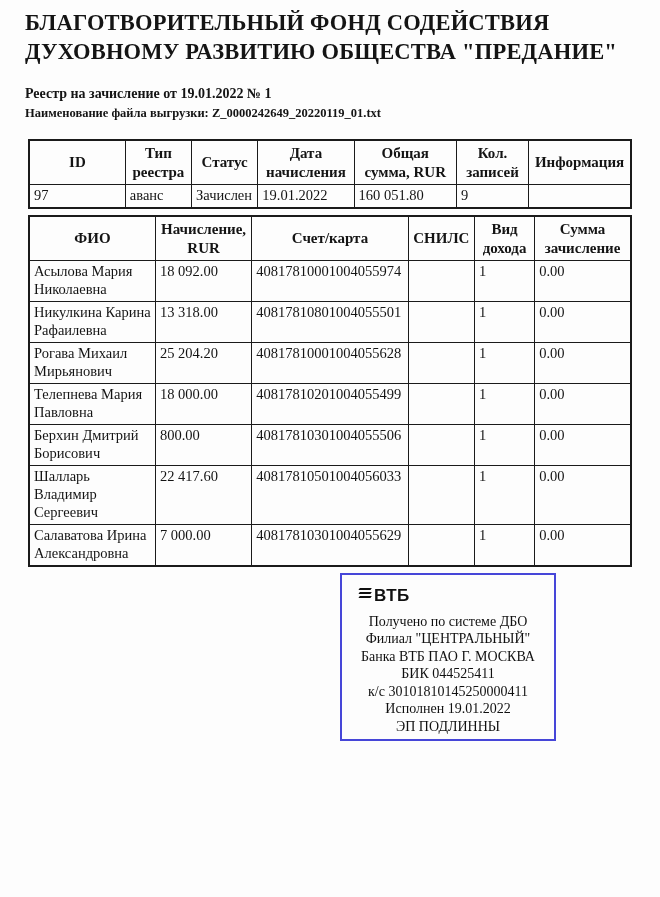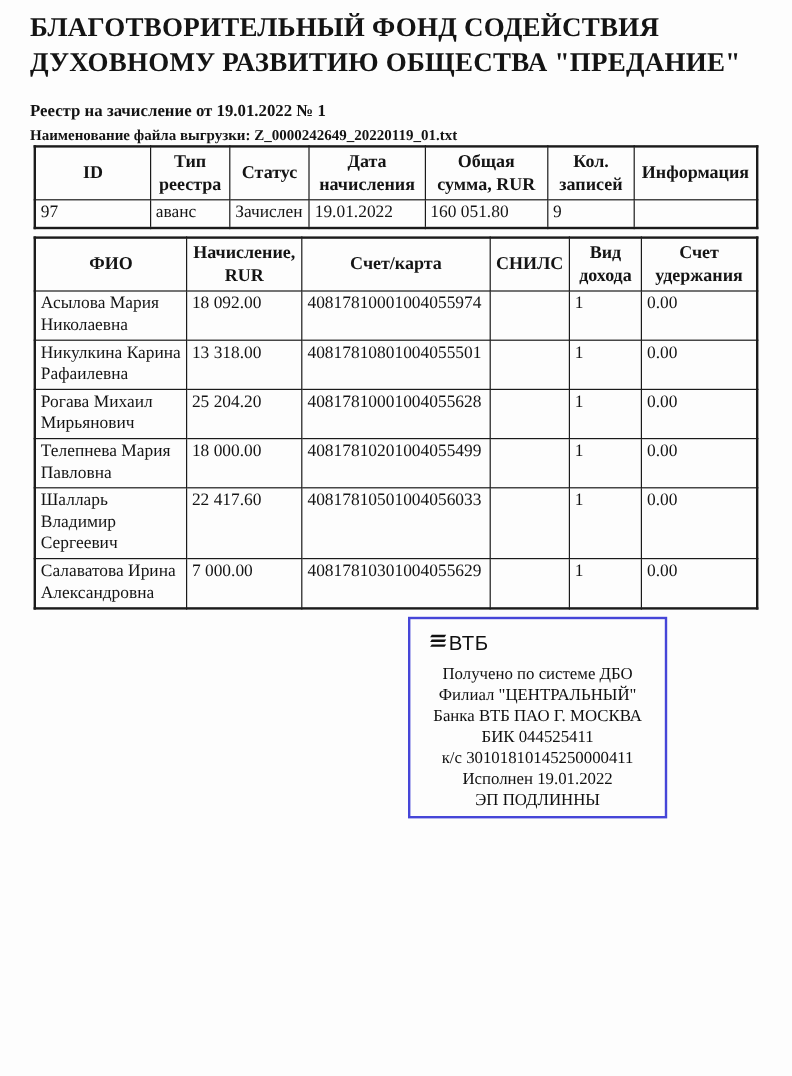--- a/index.html
+++ b/index.html
@@ -16,21 +16,21 @@
     font-size: 22.5px; font-weight: bold; line-height: 29px;
     max-width: 612px; letter-spacing: 0.2px;
   }
   .subtitle {
     margin-top: 20px; font-size: 14px; font-weight: bold;
   }
   .file-line {
     margin-top: 4px; font-size: 12.5px; font-weight: bold;
   }
   table.doc-table {
-    margin-left: 3px;
+    margin-top: 18px; margin-left: 3px;
     width: 604px;
     border-collapse: collapse; table-layout: fixed;
     border: 2px solid #1b1b1b;
   }
   table.doc-table.payments { margin-top: 6px; }
   .doc-table th, .doc-table td {
     border: 1px solid #1b1b1b;
     padding: 2px 4px;
     font-size: 14.5px; line-height: 1.24;
     text-align: left; vertical-align: top;
@@ -45,21 +45,21 @@
     margin-top: 6px; margin-left: 315px;
     width: 216px; height: 168px;
     border: 2px solid #4646d8;
     background: #fdfdfd;
     padding-top: 11px;
   }
   .stamp-logo {
     margin-left: 17px;
     display: flex; align-items: center;
     font-family: "Liberation Sans", "DejaVu Sans", sans-serif;
-    font-weight: normal; font-size: 17px; color: #101010;
+    font-weight: bold; font-size: 17px; color: #101010;
     letter-spacing: 0.5px;
   }
   .stripes { display: inline-block; margin-right: 3px; margin-top: -6px; }
   .stripes i {
     display: block; width: 12px; height: 2.4px;
     background: #101010; margin: 1.7px 0;
     transform: skewX(-35deg);
   }
   .stamp-lines {
     margin-top: 7px; text-align: center;
@@ -123,21 +123,21 @@
         <col style="width:10%">
         <col style="width:16%">
     </colgroup>
     <thead>
       <tr>
         <th>ФИО</th>
         <th>Начисление, RUR</th>
         <th>Счет/карта</th>
         <th>СНИЛС</th>
         <th>Вид дохода</th>
-        <th>Счет удержания</th>
+        <th>Сумма зачисление</th>
       </tr>
     </thead>
     <tbody>
       <tr>
         <td>Асылова Мария Николаевна</td>
         <td>18 092.00</td>
         <td>40817810001004055974</td>
         <td></td>
         <td>1</td>
         <td>0.00</td>
@@ -155,20 +155,28 @@
         <td>25 204.20</td>
         <td>40817810001004055628</td>
         <td></td>
         <td>1</td>
         <td>0.00</td>
       </tr>
       <tr>
         <td>Телепнева Мария Павловна</td>
         <td>18 000.00</td>
         <td>40817810201004055499</td>
+        <td></td>
+        <td>1</td>
+        <td>0.00</td>
+      </tr>
+      <tr>
+        <td>Берхин Дмитрий Борисович</td>
+        <td>800.00</td>
+        <td>40817810301004055506</td>
         <td></td>
         <td>1</td>
         <td>0.00</td>
       </tr>
       <tr>
         <td>Шалларь Владимир Сергеевич</td>
         <td>22 417.60</td>
         <td>40817810501004056033</td>
         <td></td>
         <td>1</td>

